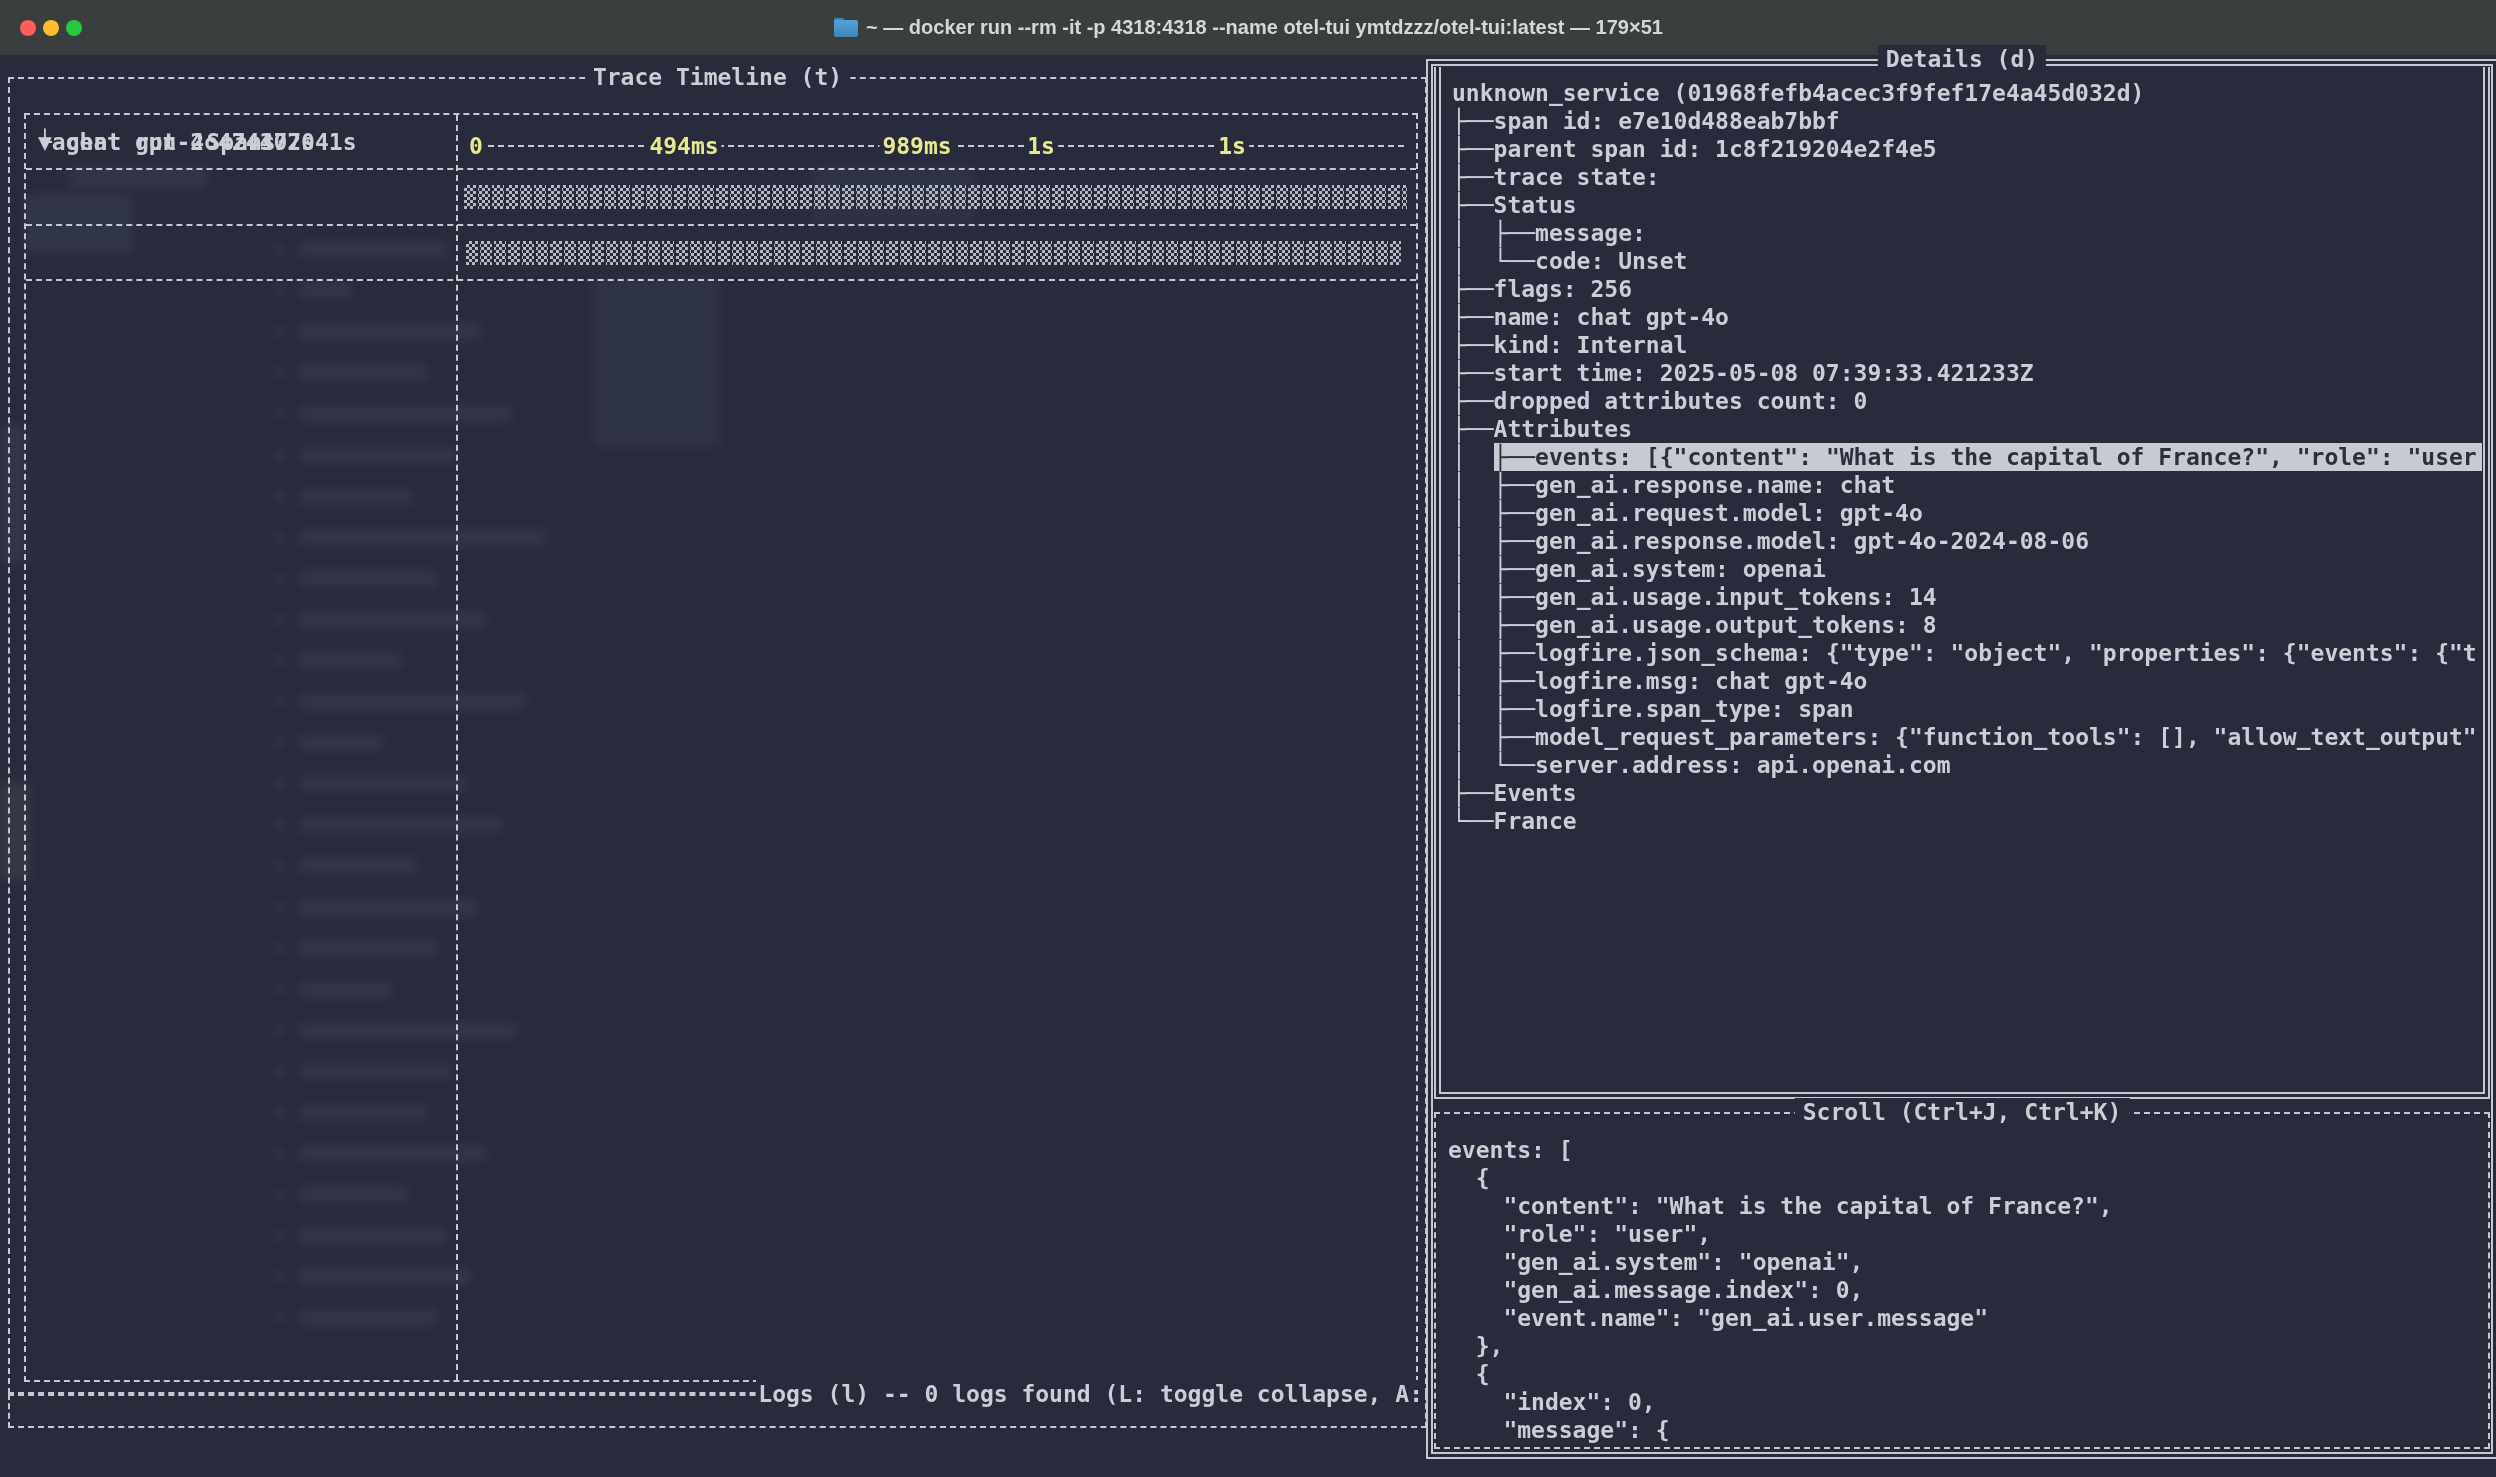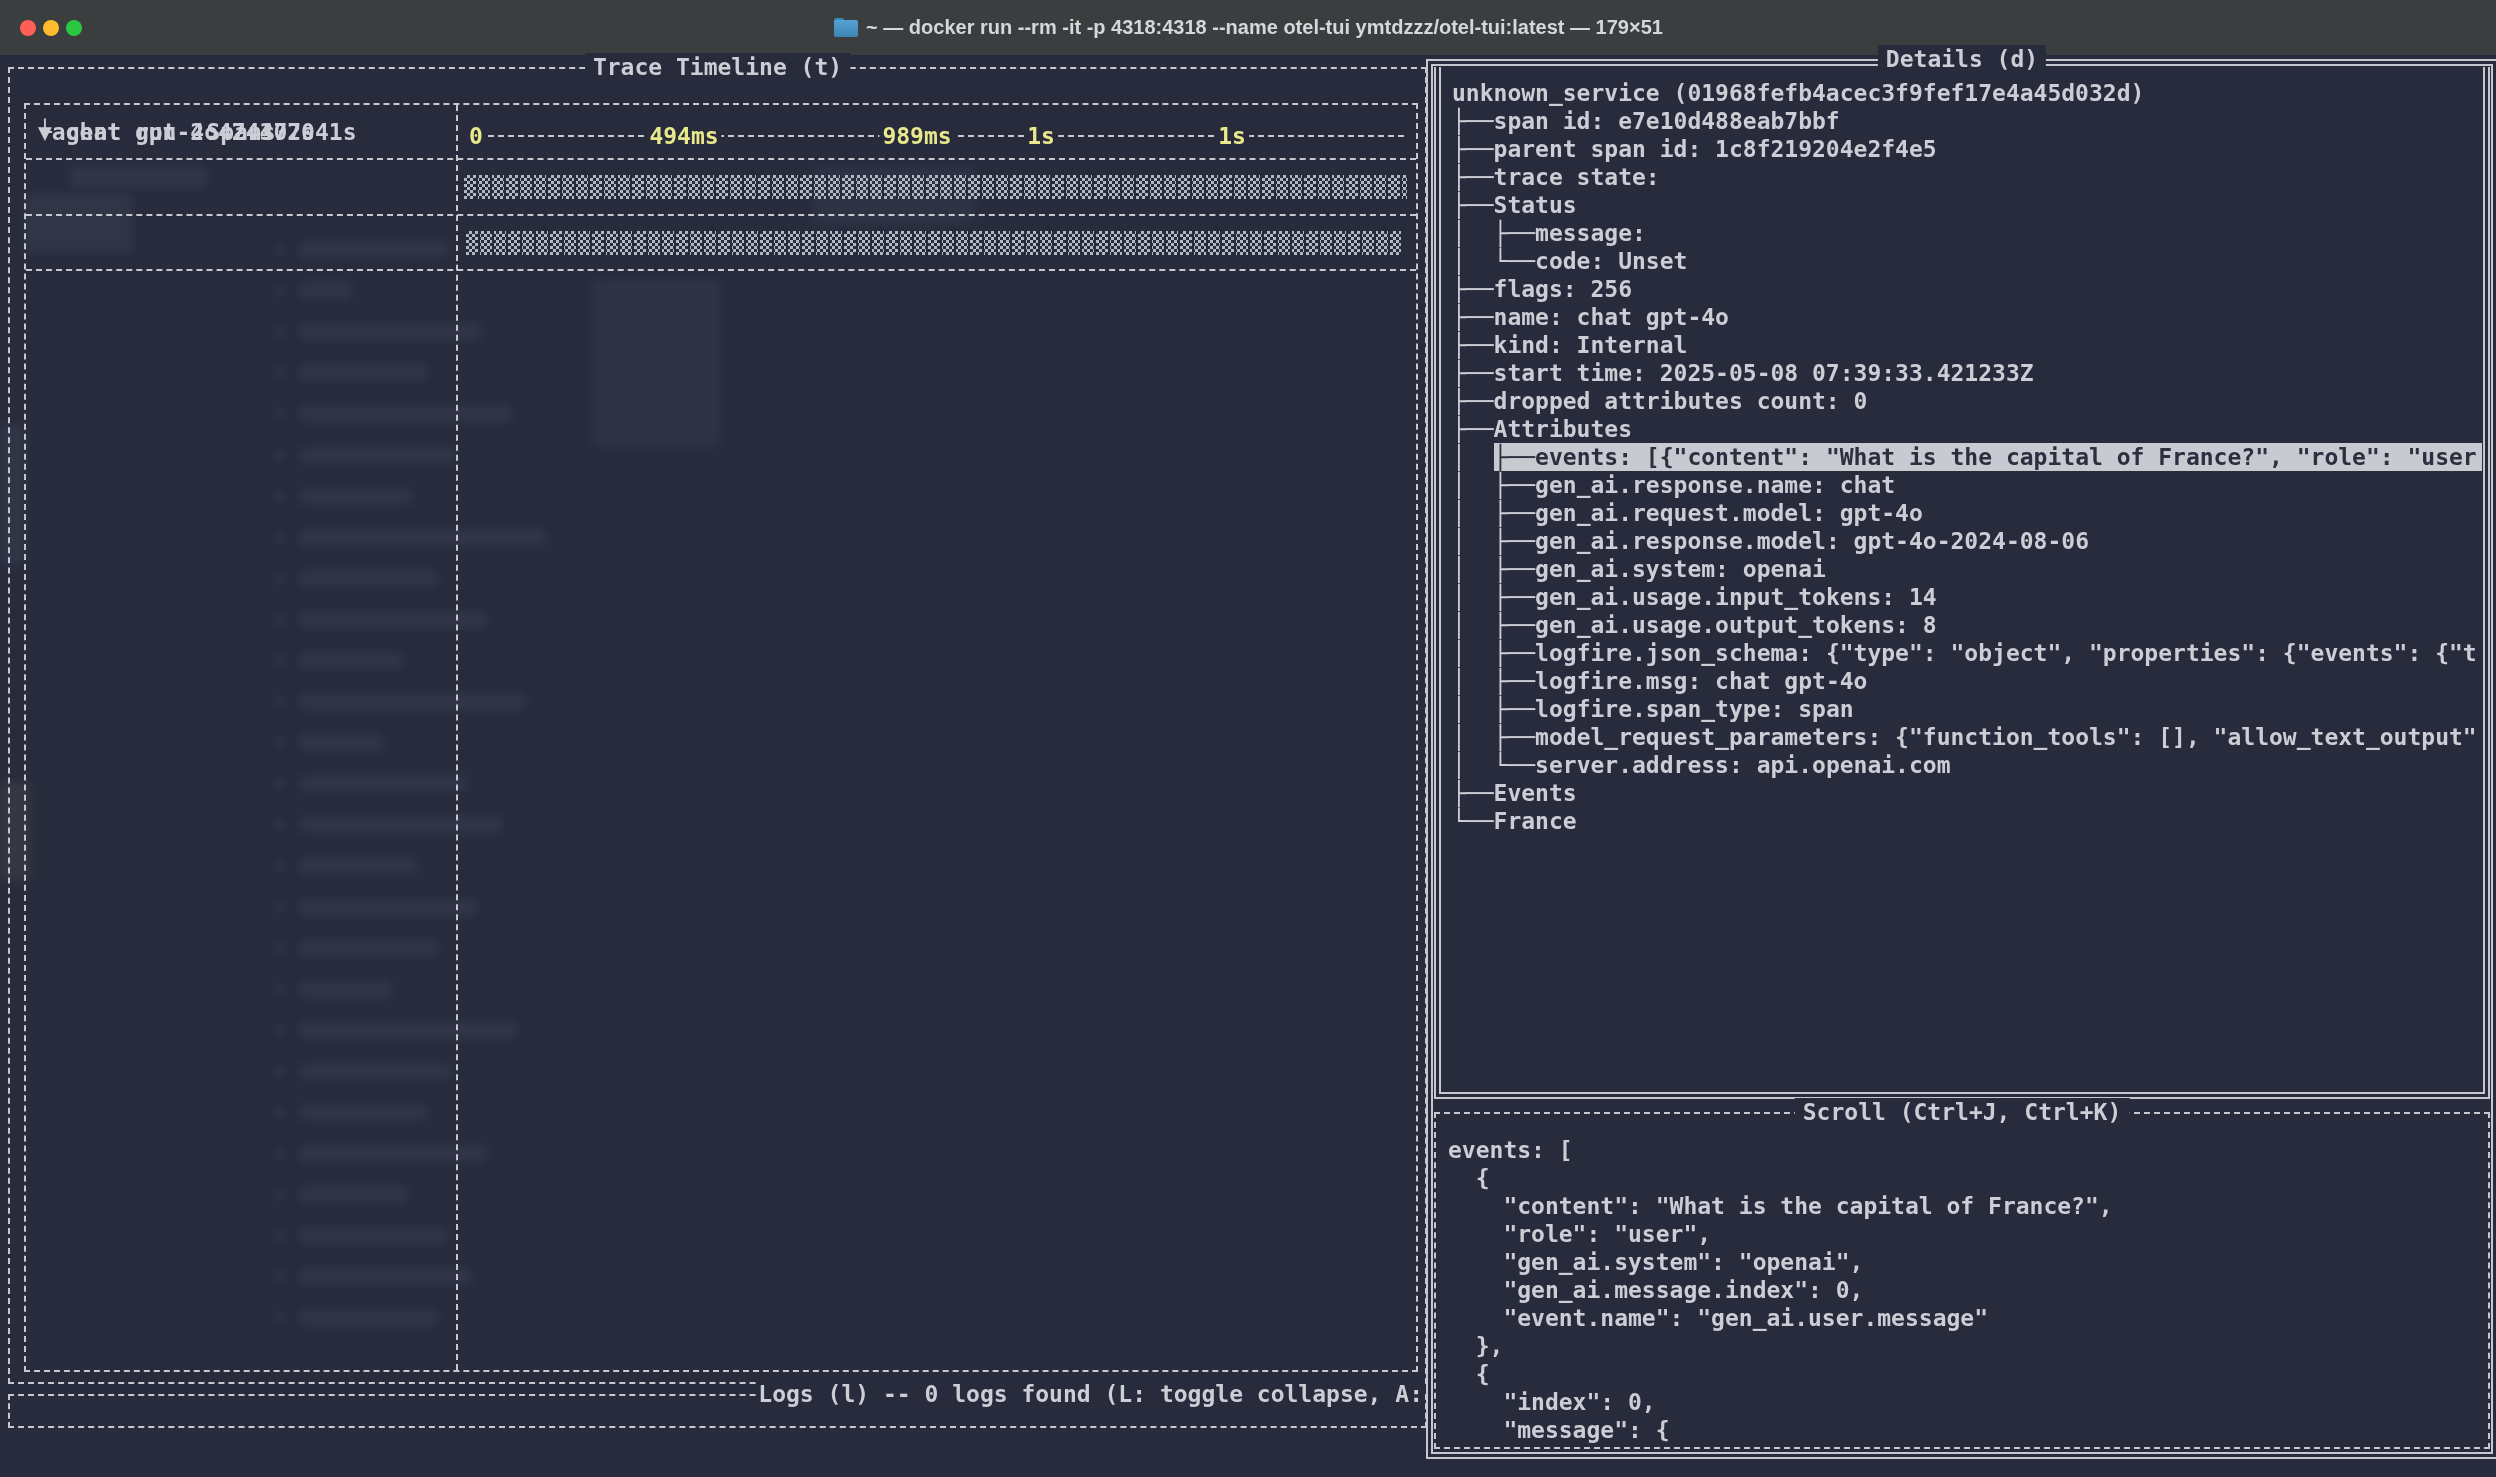--- a/index.html
+++ b/index.html
@@ -152,21 +152,21 @@
         <div class="ghost dot" style="left: 275px; top: 1135px;"></div>
         <div class="ghost" style="left: 299px; top: 1131px; width: 109px; height: 17px;"></div>
         <div class="ghost dot" style="left: 275px; top: 1176px;"></div>
         <div class="ghost" style="left: 299px; top: 1172px; width: 149px; height: 17px;"></div>
         <div class="ghost dot" style="left: 275px; top: 1217px;"></div>
         <div class="ghost" style="left: 299px; top: 1213px; width: 173px; height: 17px;"></div>
         <div class="ghost dot" style="left: 275px; top: 1258px;"></div>
         <div class="ghost" style="left: 299px; top: 1254px; width: 139px; height: 17px;"></div>
       </div>
 
-    <div class="abs dash" style="left:8px;top:12px;width:1415px;height:1313px;text-align:right;">
+    <div class="abs dash" style="left:8px;top:22px;width:1415px;height:1313px;text-align:right;">
       <div class="panel-title">Trace Timeline (t)</div>
 
       <div class="spans-table dash">
         <div class="spans-header">Spans</div>
         <div class="axis">
           <span class="axis-label">0</span>
             <span class="axis-label">494ms</span>
             <span class="axis-label">989ms</span>
             <span class="axis-label">1s</span>
             <span class="axis-label">1s</span>

